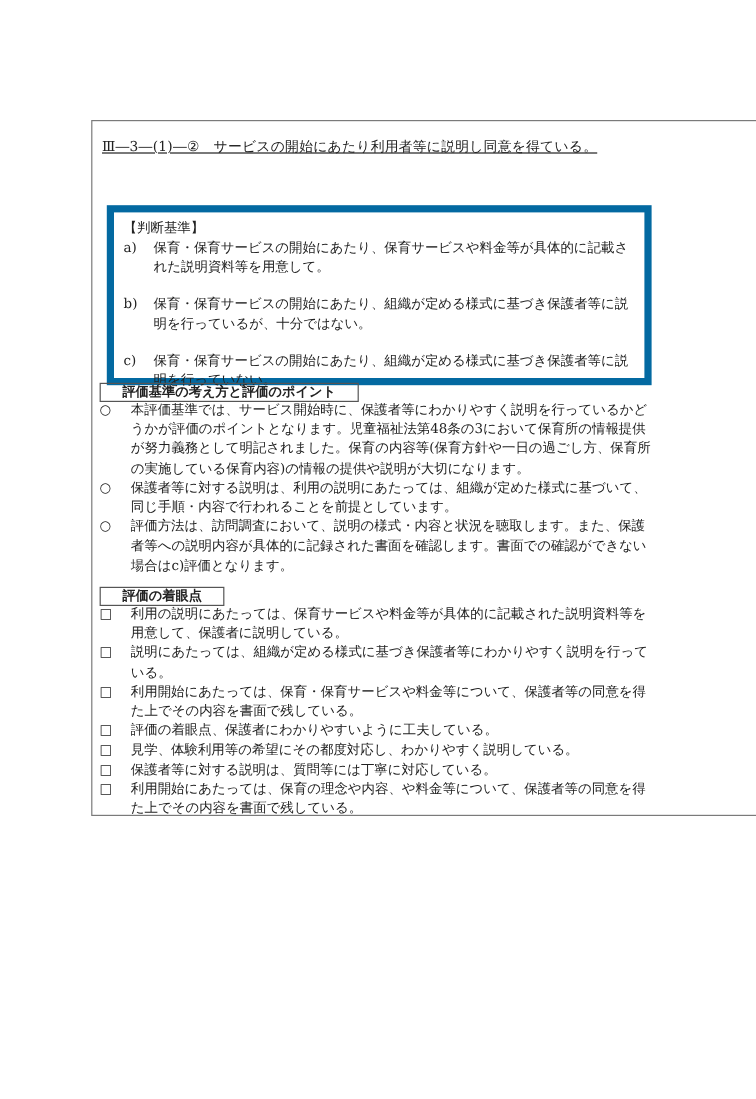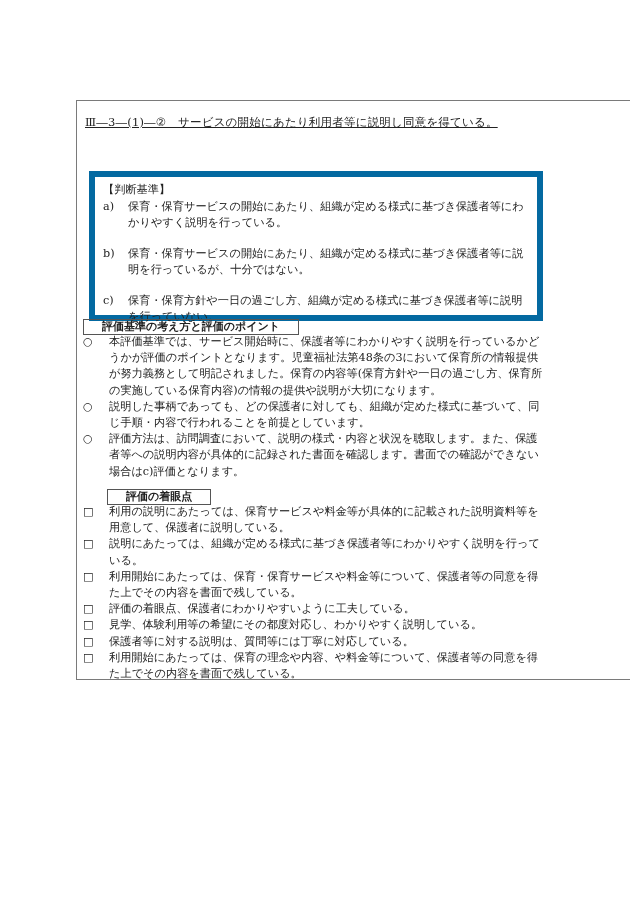--- a/index.html
+++ b/index.html
@@ -38,49 +38,49 @@
 </head>
 <body>
 
 <div class="outer">
   <div class="title">Ⅲ―3―(1)―②　サービスの開始にあたり利用者等に説明し同意を得ている。</div>
 
   <div class="criteria">
     <div class="criteria-head">【判断基準】</div>
     <div class="crit-item">
       <span class="crit-label">a)</span>
-      <span class="crit-text">保育・保育サービスの開始にあたり、組織が定める様式に基づき保護者等にわかりやすく説明を行っている。</span>
+      <span class="crit-text">保育・保育サービスの開始にあたり、保育サービスや料金等が具体的に記載された説明資料等を用意して。</span>
     </div>
     <div class="crit-item">
       <span class="crit-label">b)</span>
       <span class="crit-text">保育・保育サービスの開始にあたり、組織が定める様式に基づき保護者等に説明を行っているが、十分ではない。</span>
     </div>
     <div class="crit-item">
       <span class="crit-label">c)</span>
-      <span class="crit-text">保育・保育方針や一日の過ごし方、組織が定める様式に基づき保護者等に説明を行っていない。</span>
+      <span class="crit-text">保育・保育サービスの開始にあたり、組織が定める様式に基づき保護者等に説明を行っていない。</span>
     </div>
   </div>
 
   <div class="section-label" style="top:218px;">評価基準の考え方と評価のポイント</div>
   <div class="list" style="top:233px;">
     <div class="li">
       <span class="mark">○</span>
       <span class="li-text">本評価基準では、サービス開始時に、保護者等にわかりやすく説明を行っているかどうかが評価のポイントとなります。児童福祉法第48条の3において保育所の情報提供が努力義務として明記されました。保育の内容等(保育方針や一日の過ごし方、保育所の実施している保育内容)の情報の提供や説明が大切になります。</span>
     </div>
     <div class="li">
       <span class="mark">○</span>
-      <span class="li-text">説明した事柄であっても、どの保護者に対しても、組織が定めた様式に基づいて、同じ手順・内容で行われることを前提としています。</span>
+      <span class="li-text">保護者等に対する説明は、利用の説明にあたっては、組織が定めた様式に基づいて、同じ手順・内容で行われることを前提としています。</span>
     </div>
     <div class="li">
       <span class="mark">○</span>
       <span class="li-text">評価方法は、訪問調査において、説明の様式・内容と状況を聴取します。また、保護者等への説明内容が具体的に記録された書面を確認します。書面での確認ができない場合はc)評価となります。</span>
     </div>
   </div>
 
-  <div class="section-label" style="top:388px;margin-left:24px;">評価の着眼点</div>
+  <div class="section-label" style="top:388px;">評価の着眼点</div>
   <div class="list" style="top:403px;">
     <div class="li">
       <span class="mark">□</span>
       <span class="li-text">利用の説明にあたっては、保育サービスや料金等が具体的に記載された説明資料等を用意して、保護者に説明している。</span>
     </div>
     <div class="li">
       <span class="mark">□</span>
       <span class="li-text">説明にあたっては、組織が定める様式に基づき保護者等にわかりやすく説明を行っている。</span>
     </div>
     <div class="li">

